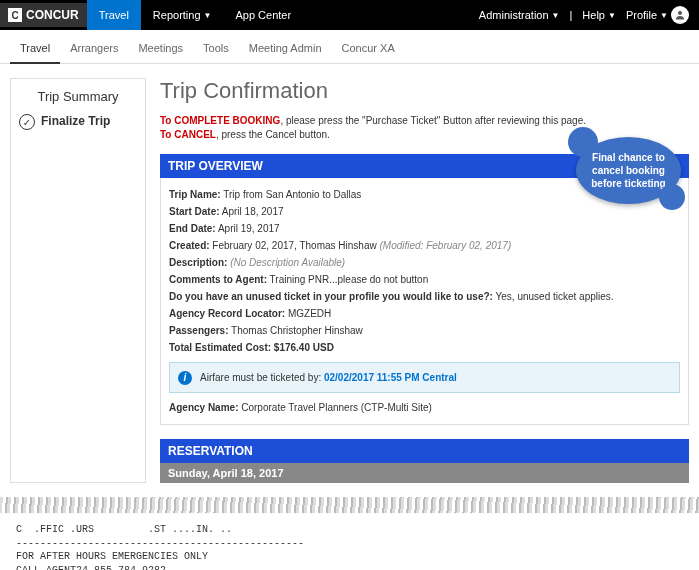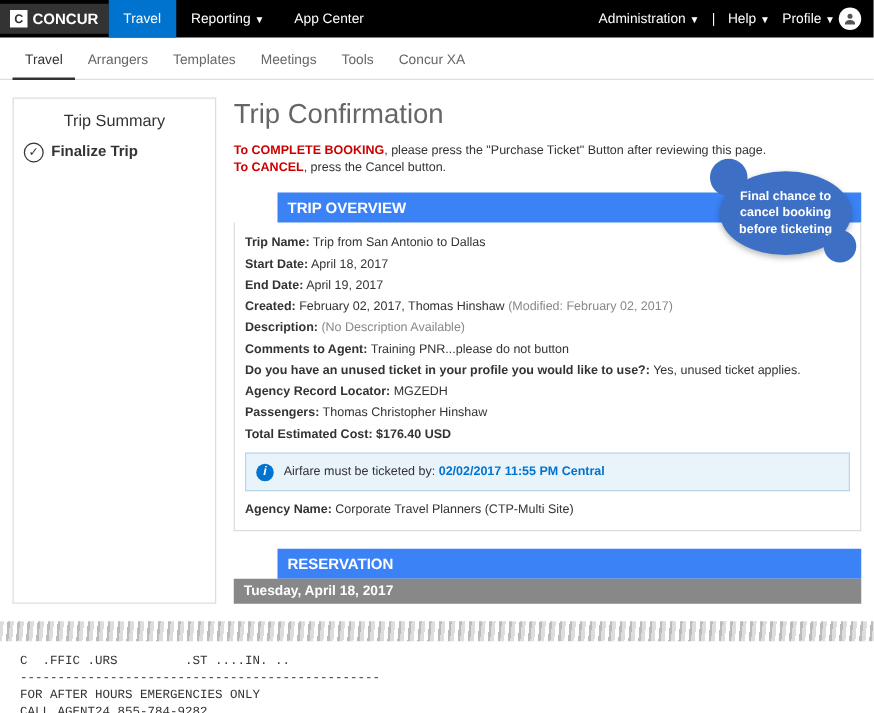--- a/index.html
+++ b/index.html
@@ -12,36 +12,36 @@
 .mainnav-item.active { background: #0073cf; }
 .dd { font-size: 8px; }
 .topright { margin-left: auto; display: flex; align-items: center; gap: 10px; padding-right: 10px; font-size: 11px; }
 .topright-item { display: flex; align-items: center; gap: 3px; cursor: pointer; }
 .avatar { width: 18px; height: 18px; background: #fff; border-radius: 50%; display: flex; align-items: center; justify-content: center; }
 .avatar svg { width: 12px; height: 12px; }
 .subnav { display: flex; gap: 0; border-bottom: 1px solid #ddd; padding: 8px 10px 0; font-size: 11px; }
 .subnav-item { padding: 4px 10px 8px; color: #666; cursor: pointer; }
 .subnav-item.active { color: #333; border-bottom: 2px solid #333; margin-bottom: -1px; }
 .content { display: flex; padding: 14px 10px; gap: 14px; position: relative; }
-.sidebar { width: 163px; border: 1px solid #ddd; padding: 10px 8px; font-size: 11px; }
+.sidebar { width: 136px; border: 1px solid #ddd; padding: 10px 8px; font-size: 11px; }
 .sidebar h3 { text-align: center; font-size: 13px; font-weight: normal; margin-bottom: 10px; color: #333; }
 .finalize { display: flex; align-items: flex-start; gap: 6px; margin-bottom: 6px; }
 .check-circle { width: 16px; height: 16px; border: 1.5px solid #333; border-radius: 50%; display: flex; align-items: center; justify-content: center; flex-shrink: 0; font-size: 10px; }
 .finalize-title { font-weight: bold; font-size: 12px; }
 .sub-items { margin-left: 22px; font-size: 9px; color: #888; line-height: 1.5; }
 .sub-items .done::before { content: "✓ "; color: #888; }
 .sub-items .current { font-weight: bold; color: #333; }
 .main { flex: 1; }
 .page-title { font-size: 22px; color: #666; font-weight: normal; margin-bottom: 10px; }
 .instructions { font-size: 10px; margin-bottom: 12px; line-height: 1.4; }
 .red { color: #c00; font-weight: bold; }
-.section-header { background: #3b82f6; color: #fff; font-weight: bold; padding: 5px 8px; font-size: 12px; margin-left: 35px; }
+.section-header { background: #1d4ed8; color: #fff; font-weight: bold; padding: 5px 8px; font-size: 12px; }
 .overview-body { border: 1px solid #ddd; border-top: none; padding: 8px; font-size: 10px; line-height: 1.7; }
 .overview-body .row b { font-weight: bold; }
-.muted { color: #888; }
+.muted { color: #888; font-style: italic; }
 .info-banner { background: #e8f3fa; border: 1px solid #b8d8ea; padding: 6px 8px; display: flex; align-items: center; gap: 8px; margin: 6px 0; font-size: 10px; }
 .info-icon { width: 14px; height: 14px; background: #0073cf; border-radius: 50%; color: #fff; display: flex; align-items: center; justify-content: center; font-weight: bold; font-style: italic; font-size: 10px; flex-shrink: 0; }
 .info-banner .blue { color: #0073cf; font-weight: bold; }
 .reservations { margin-top: 14px; }
 .res-date { background: #888; color: #fff; padding: 4px 8px; font-size: 11px; font-weight: bold; }
 .torn { height: 16px; background: repeating-linear-gradient(95deg, #bbb 0 2px, #ddd 2px 5px, #fff 5px 8px); margin: 0 -10px; }
 .ticket-text { font-family: "Courier New", monospace; font-size: 10px; line-height: 1.35; padding: 10px 6px 18px; color: #333; white-space: pre; border-bottom: 1px solid #ccc; }
 .callout { position: absolute; width: 105px; background: #3d6fc4; color: #fff; font-size: 10px; text-align: center; padding: 14px 8px; border-radius: 50%; line-height: 1.3; box-shadow: 0 2px 5px rgba(0,0,0,.3); }
 .callout::before, .callout::after { content: ""; position: absolute; background: #3d6fc4; border-radius: 50%; }
 .c1 { top: 73px; right: 18px; font-weight: bold; }
@@ -87,23 +87,23 @@
             <path d="M4 20c0-4 4-6 8-6s8 2 8 6v1H4z"></path>
           </svg>
         </span>
     </div>
   </div>
 </div>
 
 <div class="subnav">
   <div class="subnav-item active">Travel</div>
   <div class="subnav-item">Arrangers</div>
-  <div class="subnav-item">Templates</div>
   <div class="subnav-item">Meetings</div>
   <div class="subnav-item">Tools</div>
+  <div class="subnav-item">Meeting Admin</div>
   <div class="subnav-item">Concur XA</div>
 </div>
 
 <div class="content">
   <div class="sidebar">
     <h3>Trip Summary</h3>
     <div class="finalize">
       <span class="check-circle">✓</span>
       <span class="finalize-title">Finalize Trip</span>
     </div>
@@ -130,21 +130,21 @@
       <div class="row"><b>Total Estimated Cost:</b> <b>$176.40 USD</b></div>
       <div class="info-banner">
         <span class="info-icon">i</span>
         <span><span>Airfare must be ticketed by:</span> <span class="blue">02/02/2017 11:55 PM Central</span></span>
       </div>
       <div class="row"><b>Agency Name:</b> <span>Corporate Travel Planners (CTP-Multi Site)</span></div>
     </div>
 
     <div class="reservations">
       <div class="section-header">RESERVATION</div>
-      <div class="res-date">Tuesday, April 18, 2017</div>
+      <div class="res-date">Sunday, April 18, 2017</div>
     </div>
   </div>
 
   <div class="callout c1">Final chance to cancel booking before ticketing</div>
 </div>
 
 <div class="torn"></div>
 
 <div style="padding:0 10px; position:relative;">
   <div class="ticket-text">C  .FFIC .URS         .ST ....IN. ..

